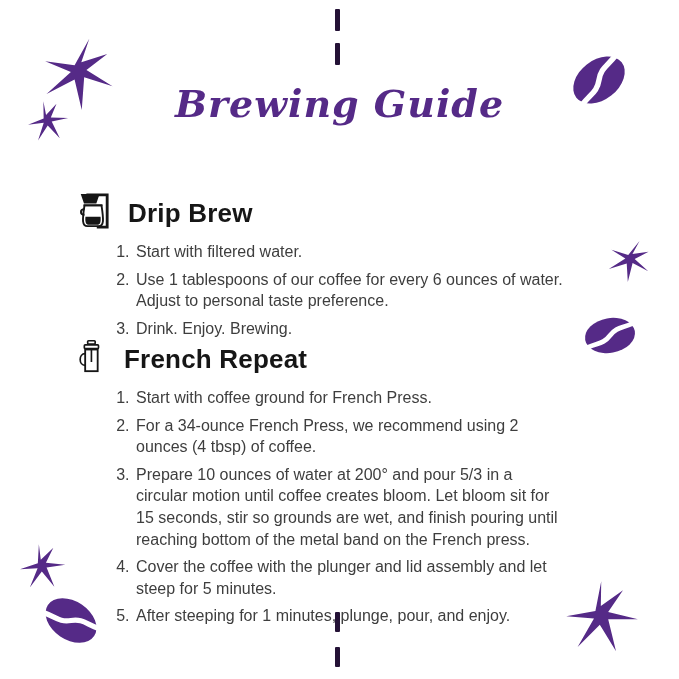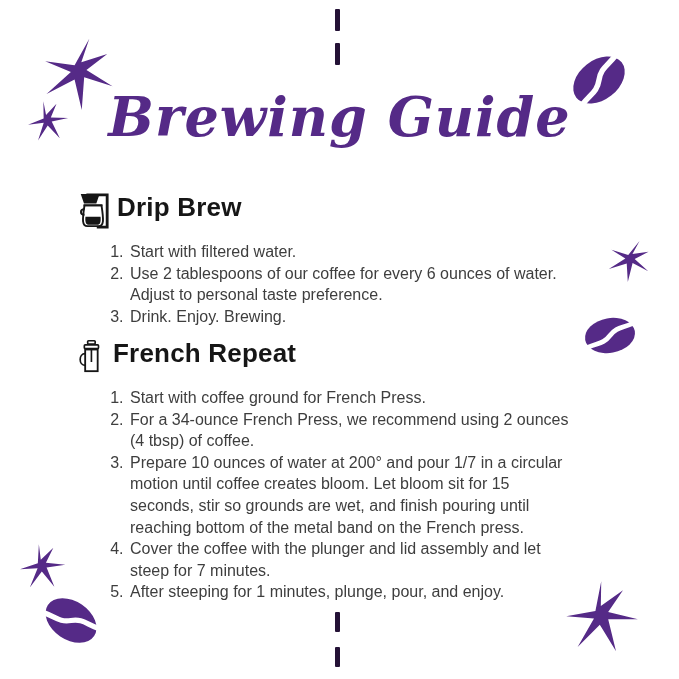--- a/index.html
+++ b/index.html
@@ -7,37 +7,37 @@
     position:relative; width:679px; height:679px; background:#ffffff;
     overflow:hidden; font-family:"Liberation Sans", sans-serif;
   }
 
   
   .script-title {
     position:absolute; top:74px; left:0; right:0;
     text-align:center;
     font-family:"DejaVu Serif", serif;
     font-style:italic; font-weight:700;
-    font-size:54px; line-height:1.6;
+    font-size:38px; line-height:1.6;
     color:#552a87; letter-spacing:1px;
   }
 
   
   .section { position:absolute; left:76px; width:530px; }
   .section.drip   { top:192px; }
   .section.press  { top:338px; }
-  .sec-head { display:flex; align-items:flex-start; gap:7px; }
+  .sec-head { display:flex; align-items:center; gap:18px; }
   .sec-title {
     font-size:26px; font-weight:700; color:#161616; letter-spacing:0.2px;
   }
   ol.steps {
     margin:7px 0 0 0; padding-left:52px; width:446px;
     font-size:16px; line-height:1.35; color:#3e3e3e;
   }
-  ol.steps li { margin:0; padding-left:2px; }
+  ol.steps li { margin:6px; padding-left:2px; }
 
   
   .deco { position:absolute; color:#552a87; }
   .deco svg, svg.deco { display:block; }
   .dash-col { position:absolute; display:flex; flex-direction:column; align-items:center; }
   .dash { width:5px; background:#241236; border-radius:1px; }
   .dash-top   { left:335px; top:9px; gap:12px; }
   .dash-top .dash { height:22px; }
   .dash-bot   { left:335px; top:612px; gap:15px; }
   .dash-bot .dash { height:20px; }
@@ -112,43 +112,43 @@
           <path d="M9 14 C6.5 30 6.5 36 12 36 L24 36 C29.5 36 29.5 30 27 14 Z" stroke="#161616" stroke-width="2" fill="none"></path>
           <path d="M10 26 L26 26 C26.5 32 25.5 34.5 22.5 34.5 L13.5 34.5 C10.5 34.5 9.5 32 10 26 Z" fill="#161616"></path>
           <path d="M9 18 C4 18 4 24 9 24" stroke="#161616" stroke-width="2" fill="none"></path>
           <line x1="8" y1="14" x2="28" y2="14" stroke="#161616" stroke-width="2"></line>
         </svg>
       </span>
       <span class="sec-title">Drip Brew</span>
     </div>
     <ol class="steps">
         <li>Start with filtered water.</li>
-        <li>Use 2 tablespoons of our coffee for every 6 ounces of water. Adjust to personal taste preference.</li>
+        <li>Use 1 tablespoons of our coffee for every 6 ounces of water. Adjust to personal taste preference.</li>
         <li>Drink. Enjoy. Brewing.</li>
       </ol>
   </div>
 
   <div class="section press">
     <div class="sec-head">
       <span>
         <svg width="30" height="38" viewBox="0 0 36 42">
           <rect x="14" y="1.5" width="9" height="4" rx="1" stroke="#161616" stroke-width="2" fill="none"></rect>
           <rect x="10" y="6.5" width="17" height="4.5" rx="1" stroke="#161616" stroke-width="2" fill="none"></rect>
           <rect x="11" y="12" width="15" height="26" stroke="#161616" stroke-width="2.2" fill="none"></rect>
           <line x1="18.5" y1="11" x2="18.5" y2="27" stroke="#161616" stroke-width="2"></line>
           <path d="M11 17 C3 17 3 31 11 31" stroke="#161616" stroke-width="2" fill="none"></path>
         </svg>
       </span>
       <span class="sec-title">French Repeat</span>
     </div>
     <ol class="steps">
         <li>Start with coffee ground for French Press.</li>
         <li>For a 34-ounce French Press, we recommend using 2 ounces (4 tbsp) of coffee.</li>
-        <li>Prepare 10 ounces of water at 200° and pour 1/7 in a circular motion until coffee creates bloom. Let bloom sit for 15 seconds, stir so grounds are wet, and finish pouring until reaching bottom of the metal band on the French press.</li>
-        <li>Cover the coffee with the plunger and lid assembly and let steep for 7 minutes.</li>
+        <li>Prepare 10 ounces of water at 200° and pour 5/3 in a circular motion until coffee creates bloom. Let bloom sit for 15 seconds, stir so grounds are wet, and finish pouring until reaching bottom of the metal band on the French press.</li>
+        <li>Cover the coffee with the plunger and lid assembly and let steep for 5 minutes.</li>
         <li>After steeping for 1 minutes, plunge, pour, and enjoy.</li>
       </ol>
   </div>
 
   <div class="dash-col dash-bot">
     <div class="dash"></div>
     <div class="dash"></div>
   </div>
 
 </div>

